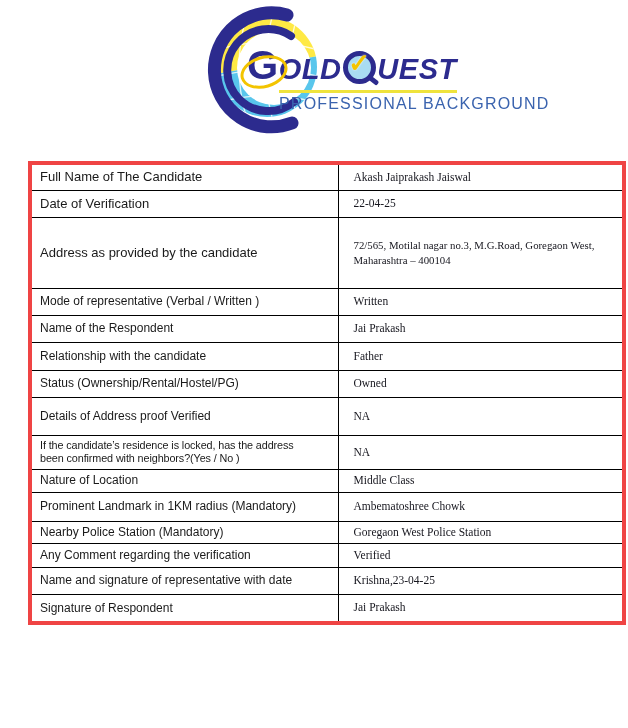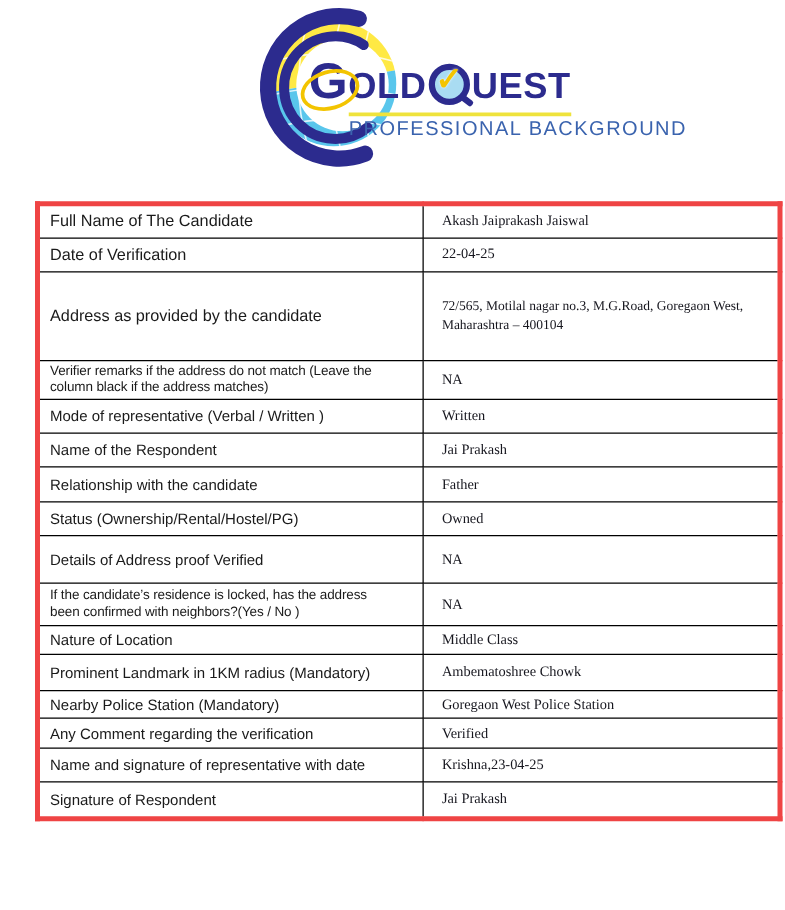--- a/index.html
+++ b/index.html
@@ -7,21 +7,21 @@
         font-family:"Liberation Sans",sans-serif;}
 
   
   .logo-wrap{position:relative;width:272px;height:134px;margin:5px auto 0;transform:translateX(17px);}
   .logo-graphic{position:absolute;left:0;top:0;}
   .brand-line{position:absolute;left:52px;top:40px;display:flex;align-items:baseline;white-space:nowrap;
               color:var(--navy,#2c2b8e);font-weight:bold;letter-spacing:.5px;}
   .brand-g{position:relative;font-size:40px;line-height:1;z-index:2;}
   .g-ring{position:absolute;left:-7px;top:11px;width:42px;height:26px;border:3px solid var(--gold,#f3c400);
           border-radius:50%;transform:rotate(-16deg);z-index:3;pointer-events:none;}
-  .brand-old,.brand-uest{font-size:29px;line-height:1;z-index:2;}
+  .brand-old,.brand-uest{font-size:29px;line-height:1;z-index:2;font-style:italic;}
   .q-mark{position:relative;display:inline-block;width:33px;height:33px;align-self:flex-end;margin:0 1px 1px 2px;z-index:2;}
   .q-ring{position:absolute;inset:0;border:5px solid var(--navy,#2c2b8e);border-radius:50%;
           background:var(--q_fill,#a9dcf2);box-sizing:border-box;}
   .q-tail{position:absolute;width:11px;height:5px;background:var(--navy,#2c2b8e);right:-3px;bottom:1px;
           transform:rotate(38deg);border-radius:2px;}
   .q-check{position:absolute;left:5px;top:-3px;font-size:26px;font-weight:bold;color:var(--gold,#f3c400);
            text-shadow:0 0 2px #fff;z-index:4;}
   .gold-rule{position:absolute;left:84px;top:85px;width:178px;height:3px;background:var(--underline,#efe33c);}
   .logo-sub1{position:absolute;left:84px;top:90px;width:171px;font-size:16px;font-weight:normal;
              letter-spacing:1.2px;color:var(--sub1,#3a63ae);white-space:nowrap;}
@@ -100,25 +100,20 @@
       </tr>
       <tr class="h27 big">
         <td class="lbl">Date of Verification</td>
         <td class="val">22-04-25</td>
       </tr>
       <tr class="h71 big">
         <td class="lbl">Address as provided by the candidate</td>
         <td class="val addr">72/565, Motilal nagar no.3, M.G.Road, Goregaon West,
 Maharashtra – 400104</td>
       </tr>
-      <tr class="h27 small">
-        <td class="lbl">Verifier remarks if the address do not match (Leave the
-column black if the address matches)</td>
-        <td class="val">NA</td>
-      </tr>
       <tr class="h27">
         <td class="lbl">Mode of representative (Verbal / Written )</td>
         <td class="val">Written</td>
       </tr>
       <tr class="h27">
         <td class="lbl">Name of the Respondent</td>
         <td class="val">Jai Prakash</td>
       </tr>
       <tr class="h28">
         <td class="lbl">Relationship with the candidate</td>

